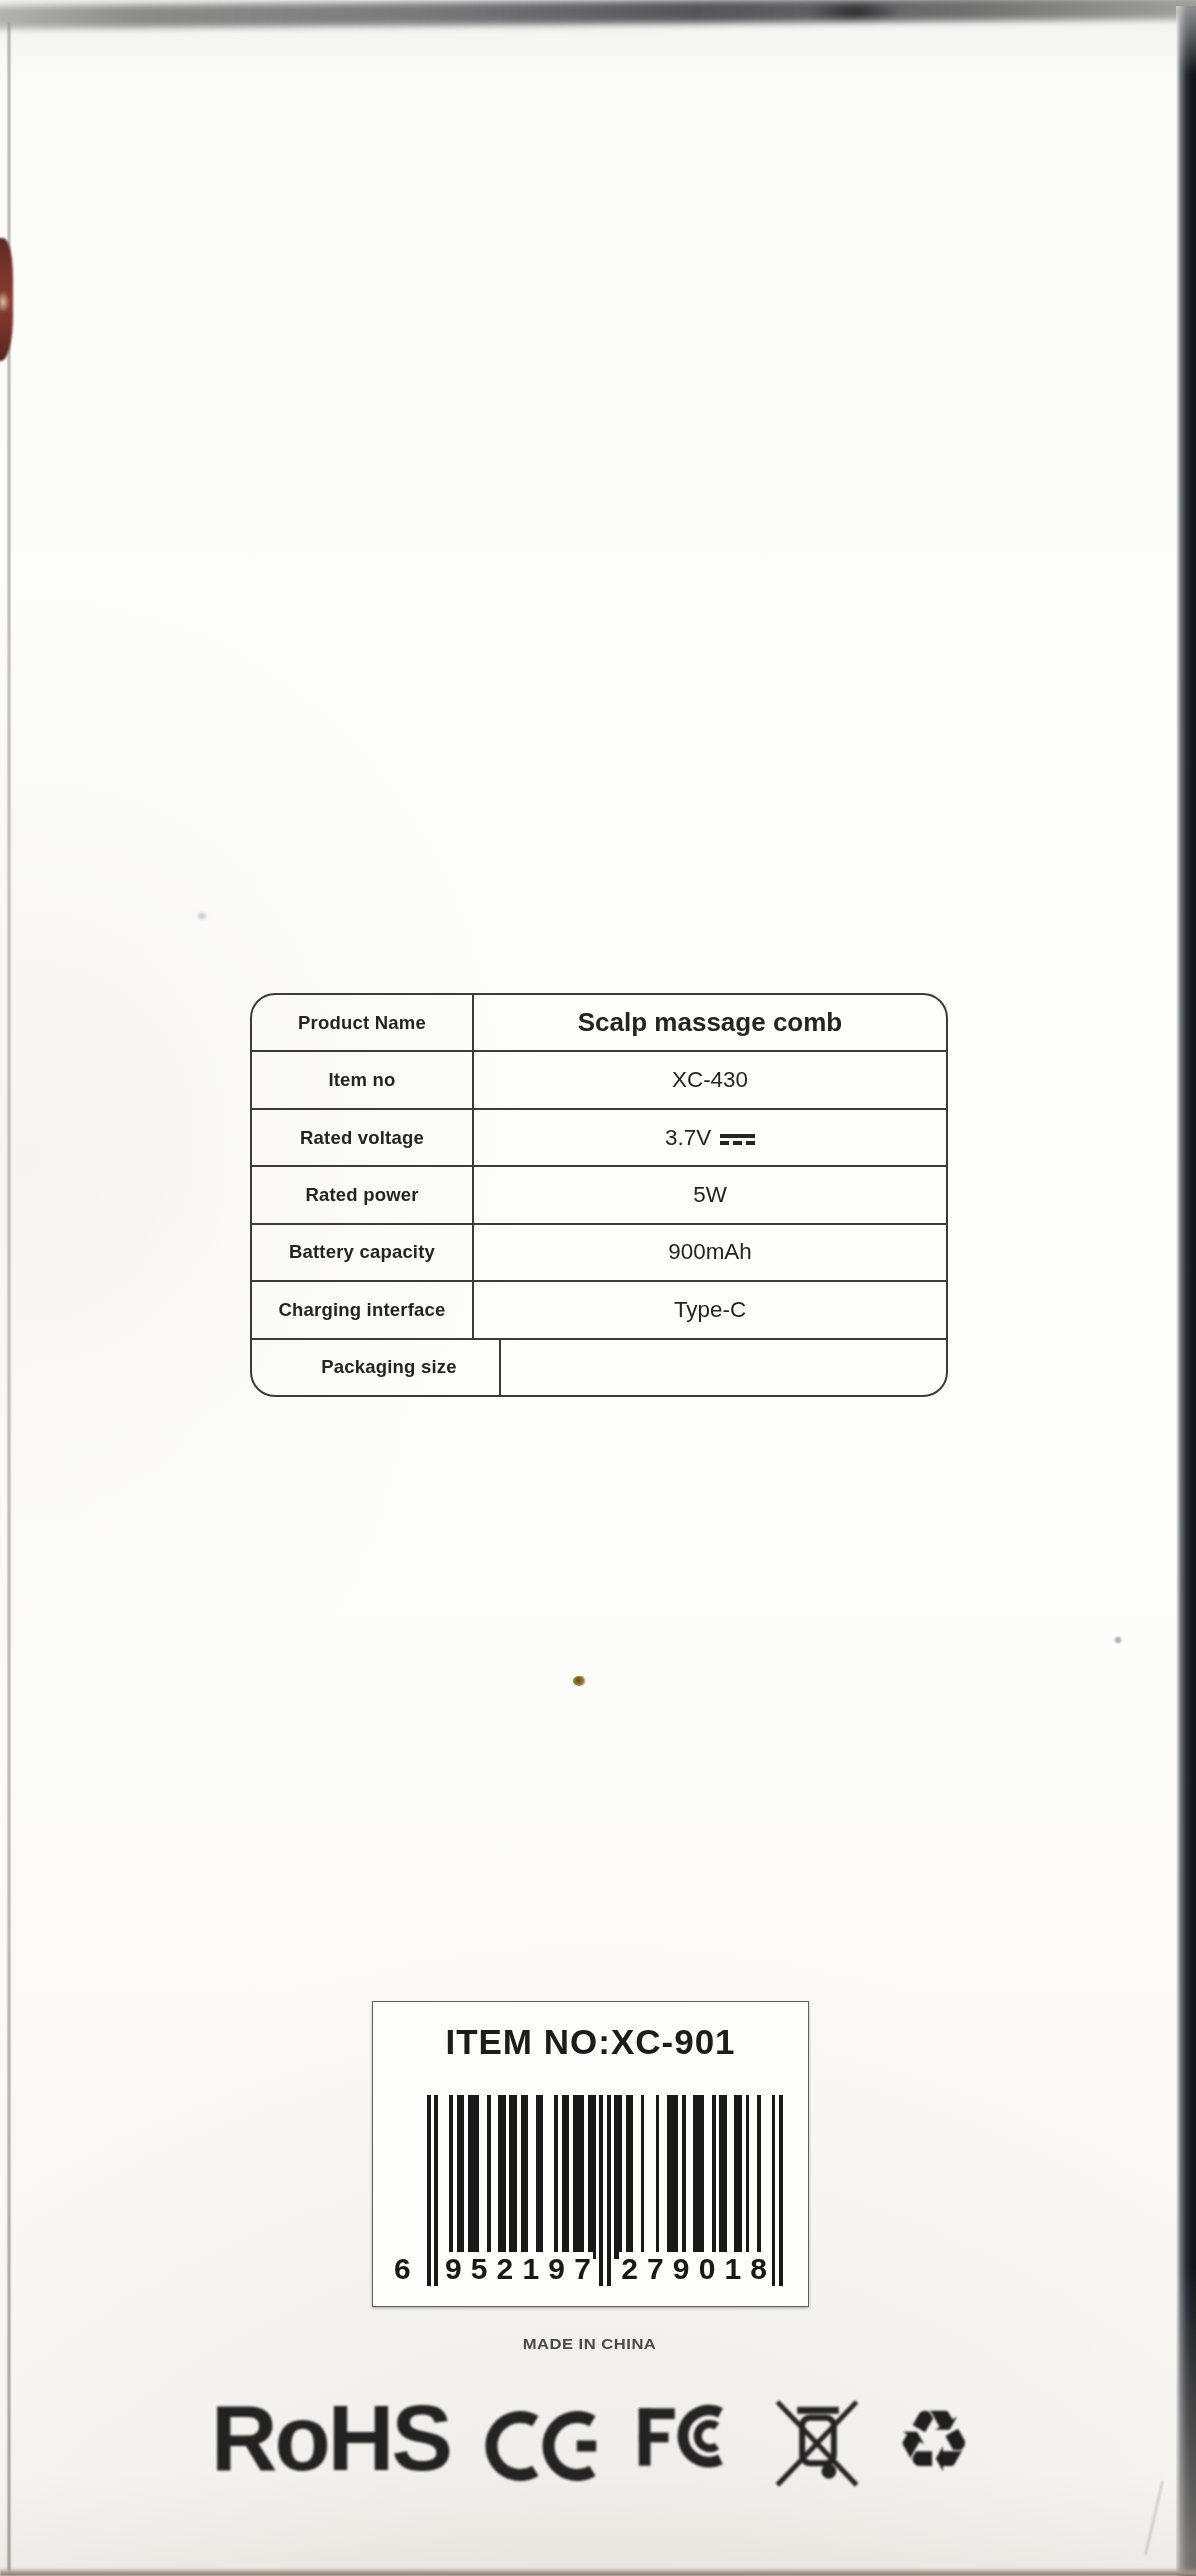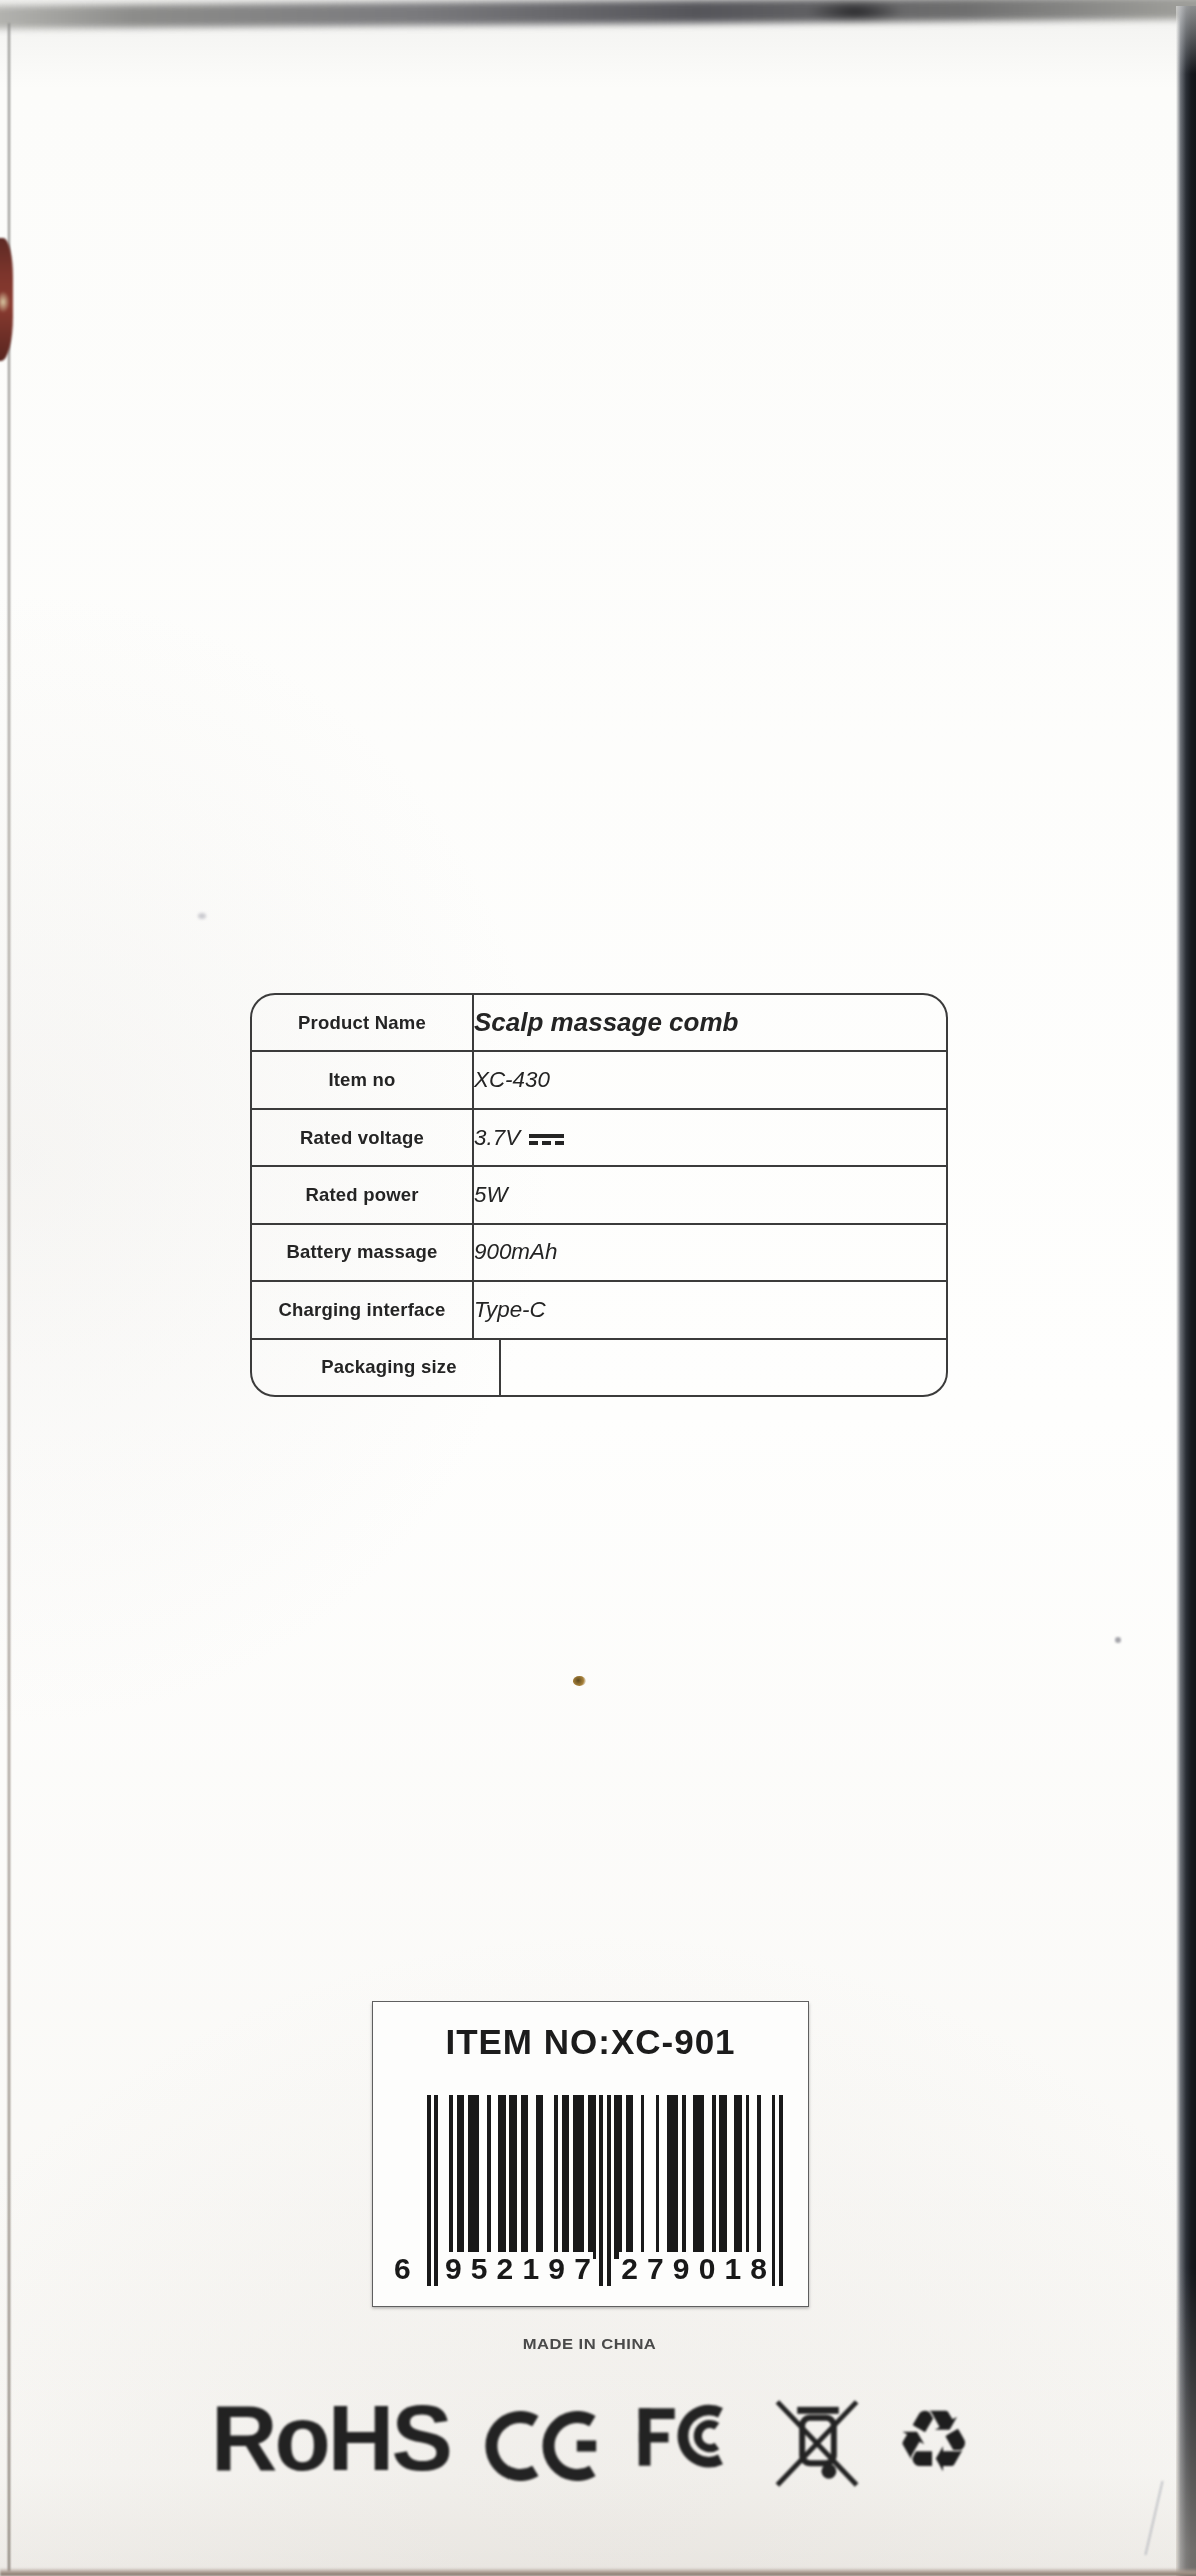--- a/index.html
+++ b/index.html
@@ -41,21 +41,21 @@
     transform:rotate(13deg);filter:blur(1.2px);opacity:.55;}
   
   .print{color:#242424;filter:blur(0.4px);}
   
   .spec-table{position:absolute;left:250px;top:993px;width:694px;height:400px;
     border:2.9px solid #3b3b3b;border-radius:25px;overflow:hidden;display:flex;flex-direction:column;}
   .t-row{flex:1;display:flex;border-bottom:2.4px solid #3b3b3b;}
   .t-row:last-child{border-bottom:none;padding-left:27px;}
   .t-label{width:220px;border-right:2.9px solid #3b3b3b;display:flex;align-items:center;justify-content:center;
     font-size:18.5px;font-weight:600;letter-spacing:0.2px;}
-  .t-value{flex:1;display:flex;align-items:center;font-size:22.4px;font-weight:400;gap:8.8px;font-style:italic;}
+  .t-value{flex:1;display:flex;align-items:center;justify-content:center;font-size:22.4px;font-weight:400;gap:8.8px;}
   .t-row.first .t-value{font-size:26px;font-weight:600;}
   
   .dc{display:inline-flex;flex-direction:column;gap:3.9px;width:35px;margin-top:3.9px;}
   .dc i{display:block;font-style:normal;}
   .dc .dc-top{height:3.4px;background:#242424;}
   .dc .dc-dashes{display:flex;gap:3.9px;}
   .dc .dc-dashes b{display:block;flex:1;height:3.4px;background:#242424;}
   
   .bc-box{position:absolute;left:372px;top:2001px;width:435px;height:304px;
     border:1.9px solid #5f5f5f;background:#fdfdfc;box-shadow:0 1.9px 2.9px rgba(90,90,90,.45);}
@@ -125,21 +125,21 @@
           </span>
         </div>
       </div>
       <div class="t-row">
         <div class="t-label">Rated power</div>
         <div class="t-value">
           <span>5W</span>
         </div>
       </div>
       <div class="t-row">
-        <div class="t-label">Battery massage</div>
+        <div class="t-label">Battery capacity</div>
         <div class="t-value">
           <span>900mAh</span>
         </div>
       </div>
       <div class="t-row">
         <div class="t-label">Charging interface</div>
         <div class="t-value">
           <span>Type-C</span>
         </div>
       </div>

